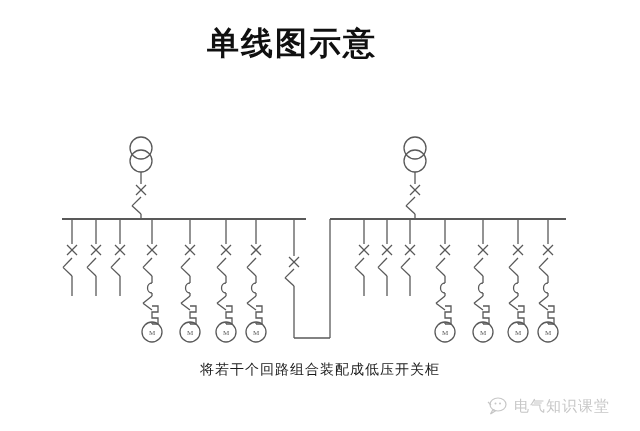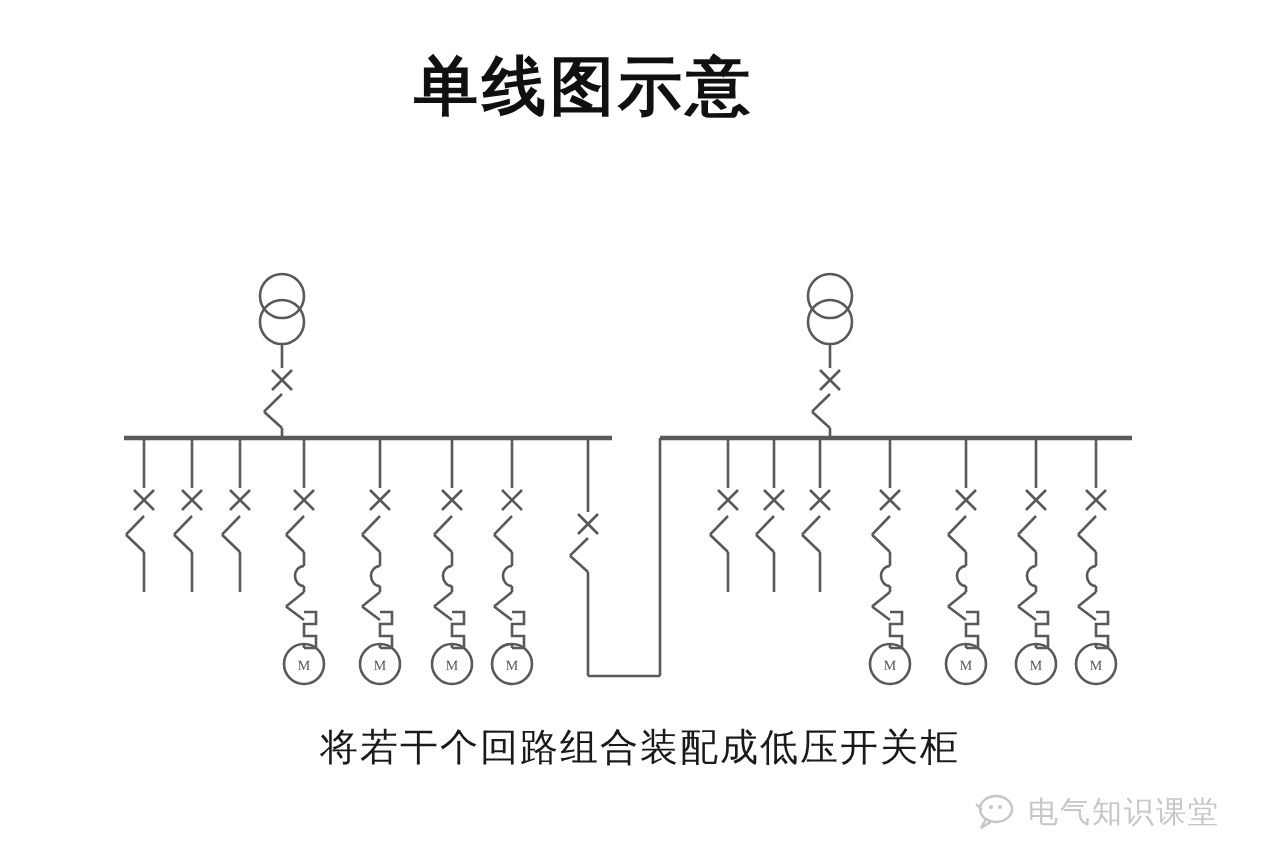--- a/index.html
+++ b/index.html
@@ -35,21 +35,21 @@
     width: 640px;
     height: 431px;
   }
   #diagram-caption {
     position: absolute;
     left: 0;
     top: 361px;
     width: 640px;
     text-align: center;
     font-family: Liberation Sans, sans-serif;
-    font-size: 19px;
+    font-size: 14px;
     color: #1a1a1a;
     letter-spacing: 1px;
   }
   #watermark {
     position: absolute;
     left: 486px;
     top: 396px;
     display: flex;
     align-items: center;
     gap: 6px;

